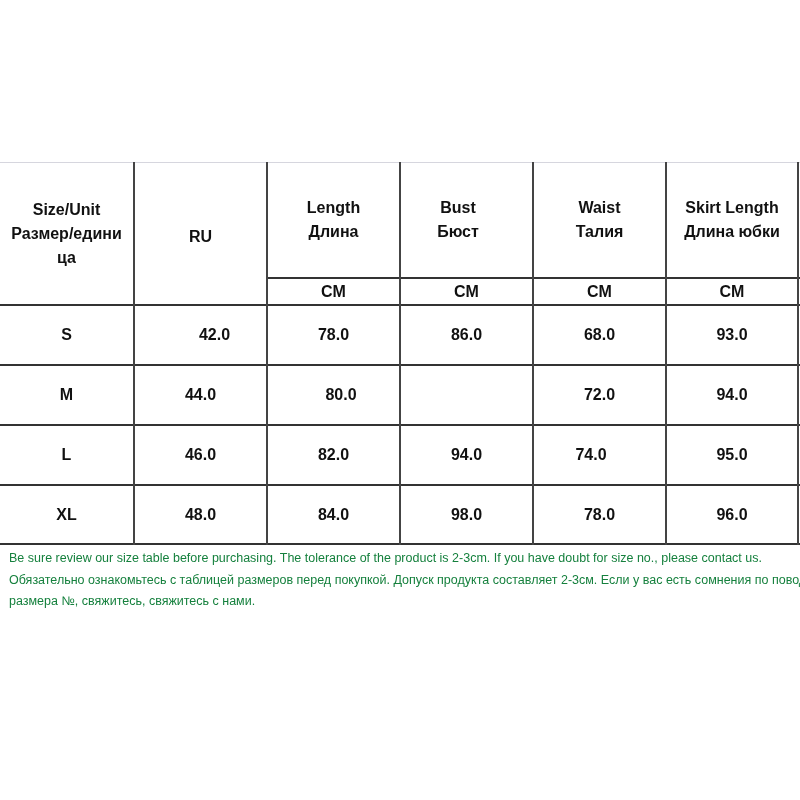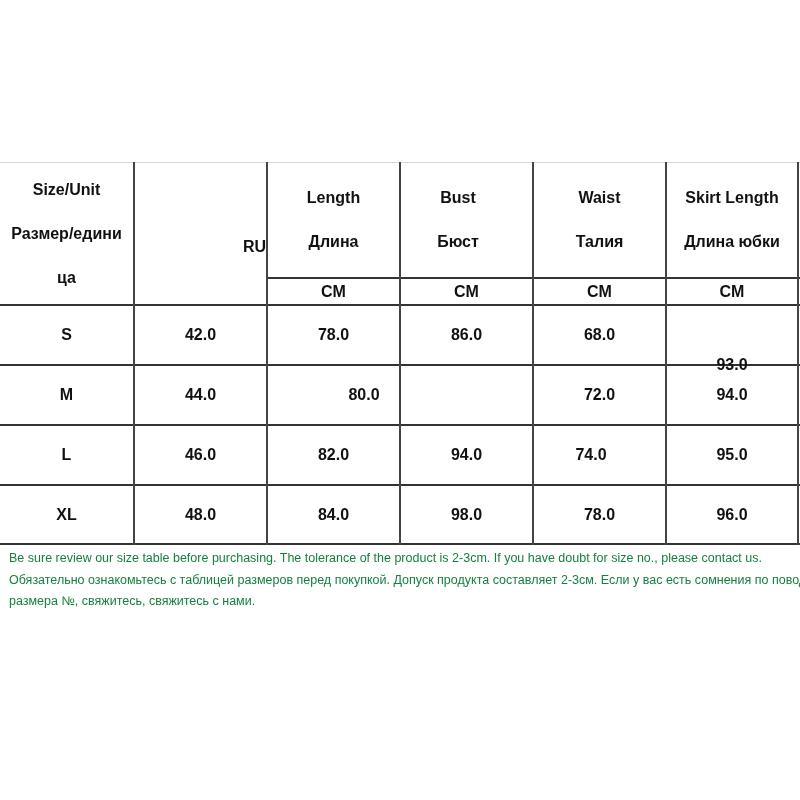--- a/index.html
+++ b/index.html
@@ -39,21 +39,20 @@
     .cell {
       position: absolute;
       display: flex;
       align-items: center;
       justify-content: center;
       text-align: center;
       font-weight: bold;
       font-size: 16px;
       line-height: 24px;
       color: #111111;
-      gap: 20px;
     }
     .cell .line {
       display: block;
     }
     .hdr-cell {
       flex-direction: column;
     }
     .notes {
       position: absolute;
       left: 9px;
@@ -85,21 +84,21 @@
   <div class="vline" style="left:399px;top:0;height:383px;"></div>
   <div class="vline" style="left:532px;top:0;height:383px;"></div>
   <div class="vline" style="left:665px;top:0;height:383px;"></div>
   <div class="vline" style="left:797px;top:0;height:383px;"></div>
 
   <div class="cell hdr-cell" style="left:0;top:1px;width:133px;height:141px;">
     <span class="line">Size/Unit</span>
     <span class="line">Размер/едини</span>
     <span class="line">ца</span>
   </div>
-  <div class="cell" style="left:135px;top:14px;width:131px;height:141px;justify-content:flex-end;">
+  <div class="cell" style="left:135px;top:4px;width:131px;height:141px;">
     <span>RU</span>
   </div>
 
   <div class="cell hdr-cell" style="left:268px;top:1px;width:131px;height:114px;">
     <span class="line">Length</span>
     <span class="line">Длина</span>
   </div>
   <div class="cell hdr-cell" style="left:401px;top:1px;width:114px;height:114px;">
     <span class="line">Bust</span>
     <span class="line">Бюст</span>
@@ -112,29 +111,29 @@
     <span class="line">Skirt Length</span>
     <span class="line">Длина юбки</span>
   </div>
 
   <div class="cell" style="left:268px;top:117px;width:131px;height:25px;">CM</div>
   <div class="cell" style="left:401px;top:117px;width:131px;height:25px;">CM</div>
   <div class="cell" style="left:534px;top:117px;width:131px;height:25px;">CM</div>
   <div class="cell" style="left:667px;top:117px;width:130px;height:25px;">CM</div>
 
   <div class="cell" style="left:0;top:144px;width:133px;height:58px;">S</div>
-  <div class="cell" style="left:135px;top:144px;width:131px;height:58px;">42.0</div>
+  <div class="cell" style="left:149px;top:144px;width:131px;height:58px;">42.0</div>
   <div class="cell" style="left:268px;top:144px;width:131px;height:58px;">78.0</div>
   <div class="cell" style="left:401px;top:144px;width:131px;height:58px;">86.0</div>
   <div class="cell" style="left:534px;top:144px;width:131px;height:58px;border-radius:6px;">68.0</div>
-  <div class="cell" style="left:667px;top:144px;width:130px;height:58px;margin-top:30px;">93.0</div>
+  <div class="cell" style="left:667px;top:144px;width:130px;height:58px;">93.0</div>
 
   <div class="cell" style="left:0;top:204px;width:133px;height:58px;">M</div>
   <div class="cell" style="left:135px;top:204px;width:131px;height:58px;">44.0</div>
-  <div class="cell" style="left:252px;top:204px;width:146px;height:58px;padding-left:39px;">80.0</div>
+  <div class="cell" style="left:268px;top:204px;width:146px;height:58px;">80.0</div>
   <div class="cell" style="left:534px;top:204px;width:131px;height:58px;">72.0</div>
   <div class="cell" style="left:667px;top:204px;width:130px;height:58px;">94.0</div>
 
   <div class="cell" style="left:0;top:264px;width:133px;height:58px;">L</div>
   <div class="cell" style="left:135px;top:264px;width:131px;height:58px;">46.0</div>
   <div class="cell" style="left:268px;top:264px;width:131px;height:58px;">82.0</div>
   <div class="cell" style="left:401px;top:264px;width:131px;height:58px;">94.0</div>
   <div class="cell" style="left:534px;top:264px;width:114px;height:58px;">74.0</div>
   <div class="cell" style="left:667px;top:264px;width:130px;height:58px;">95.0</div>
 

